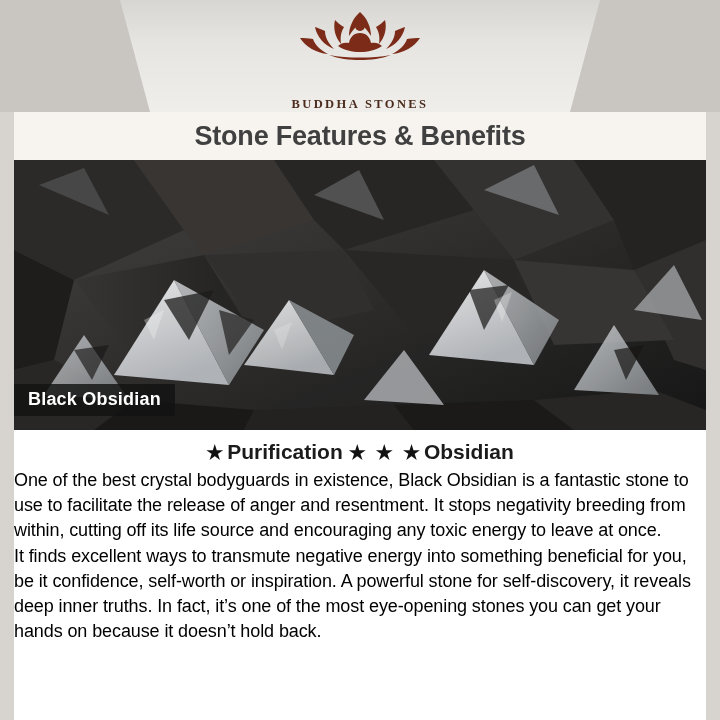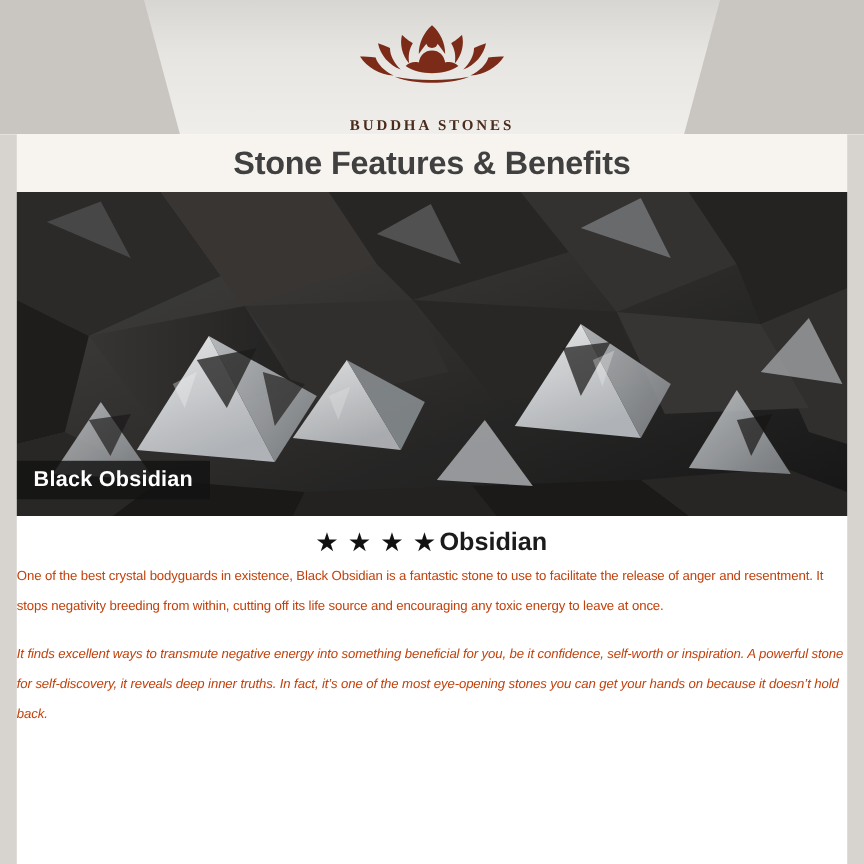--- a/index.html
+++ b/index.html
@@ -41,21 +41,21 @@
     background: #c9c6c2;
     clip-path: polygon(50px 0, 170px 0, 170px 112px, 20px 112px);
   }
   .brand-inner {
     position: relative;
     z-index: 2;
     height: 112px;
     display: flex;
     flex-direction: column;
     align-items: center;
-    justify-content: flex-end;
+    justify-content: space-between;
     gap: 24px;
   }
   .logo-mark {
     width: 130px;
     height: 62px;
     display: block;
   }
   .brand-name {
     margin-top: 2px;
     font-size: 12.5px;
@@ -144,31 +144,30 @@
   }
   .kw .star {
     font-size: 19px;
     margin-right: 4px;
     color: #111;
     line-height: 1;
   }
 
   
   .para {
-    font-size: 11px;
+    font-size: 18px;
     line-height: 25px;
-    color: #c2410c;
+    color: #000000;
     margin: 0;
     padding: 0;
     text-align: left;
     letter-spacing: -0.1px;
   }
   .para + .para {
-    margin-top: 15px;
-    font-style: italic;
+    margin-top: 1px;
   }
   .side-rail-left, .side-rail-right {
     position: absolute;
     top: 160px;
     width: 14px;
     height: 560px;
     background: #d7d4d0;
   }
   .side-rail-left { left: 0; }
   .side-rail-right { right: 0; }
@@ -276,20 +275,21 @@
       <polygon points="260,170 278,162 268,190" fill="#ffffff" opacity="0.25"></polygon>
       <rect width="692" height="270" fill="#000000" opacity="0.05"></rect>
     </svg>
     <div class="hero-caption">Black Obsidian</div>
   </div>
 
   <div class="body-block">
     <div class="keywords">
       <span class="kw">
         <span class="star">★</span>
+        <span>Purification</span>
       </span>
       <span class="kw">
         <span class="star">★</span>
       </span>
       <span class="kw">
         <span class="star">★</span>
       </span>
       <span class="kw">
         <span class="star">★</span>
         <span>Obsidian</span>

